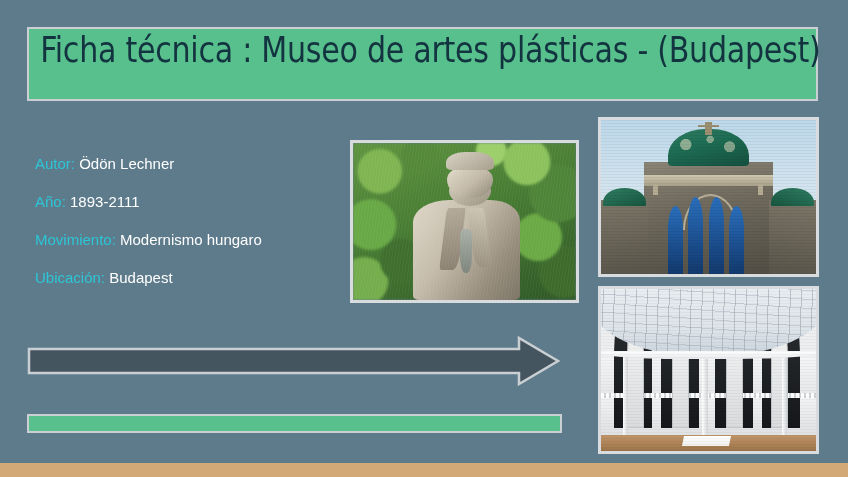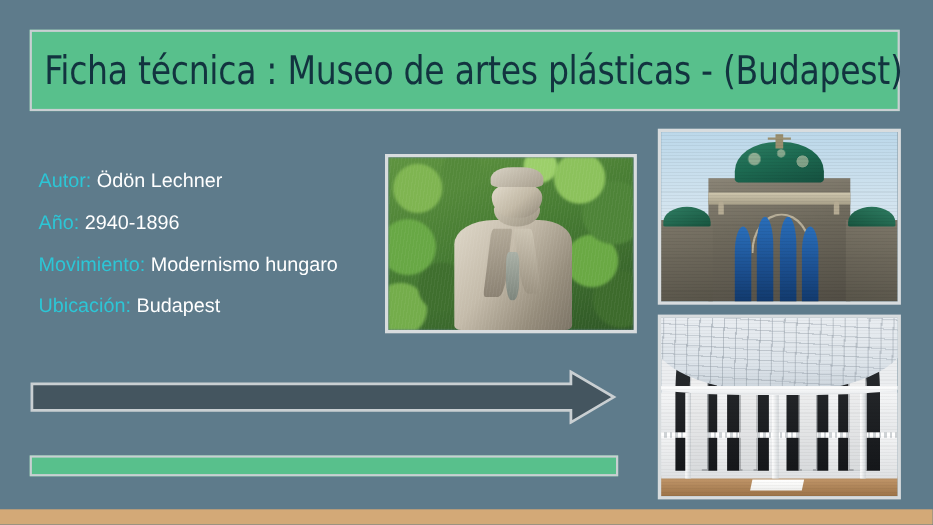--- a/index.html
+++ b/index.html
@@ -16,39 +16,39 @@
     position:absolute;left:0;bottom:0;width:848px;height:14px;
     background:#d3a977;
   }
 
   
   .title-banner{
     position:absolute;left:27px;top:27px;width:791px;height:74px;
     background:#58c08c;
     border:2px solid #c9cfd2;
     box-sizing:border-box;
-    display:flex;align-items:center;
+    display:flex;
   }
   .title-text{
     color:#12333f;
     font-family:"DejaVu Sans Condensed","Liberation Sans Narrow","Liberation Sans",sans-serif;
     font-size:36px;
     font-weight:400;
     letter-spacing:-0.3px;
     padding-left:12px;
     white-space:nowrap;
     transform:scaleX(0.93);
     transform-origin:left center;
   }
 
   
   .info-list{
     position:absolute;left:35px;top:155px;width:300px;
   }
-  .info-row{margin-bottom:20px;font-size:18px;line-height:18px;white-space:nowrap;}
+  .info-row{margin-bottom:20px;font-size:15px;line-height:18px;white-space:nowrap;}
   .info-label{color:#2cc6d6;}
   .info-value{color:#ffffff;}
 
   
   .arrow-wrap{
     position:absolute;left:27px;top:336px;width:534px;height:50px;
   }
   .arrow-wrap svg{display:block;width:534px;height:50px;}
 
   
@@ -272,21 +272,21 @@
     <div class="title-text">Ficha técnica : Museo de artes plásticas - (Budapest)</div>
   </div>
 
   <div class="info-list">
     <div class="info-row">
       <span class="info-label">Autor:</span>
       <span class="info-value">Ödön Lechner</span>
     </div>
     <div class="info-row">
       <span class="info-label">Año:</span>
-      <span class="info-value">2940-1896</span>
+      <span class="info-value">1893-2111</span>
     </div>
     <div class="info-row">
       <span class="info-label">Movimiento:</span>
       <span class="info-value">Modernismo hungaro</span>
     </div>
     <div class="info-row">
       <span class="info-label">Ubicación:</span>
       <span class="info-value">Budapest</span>
     </div>
   </div>

